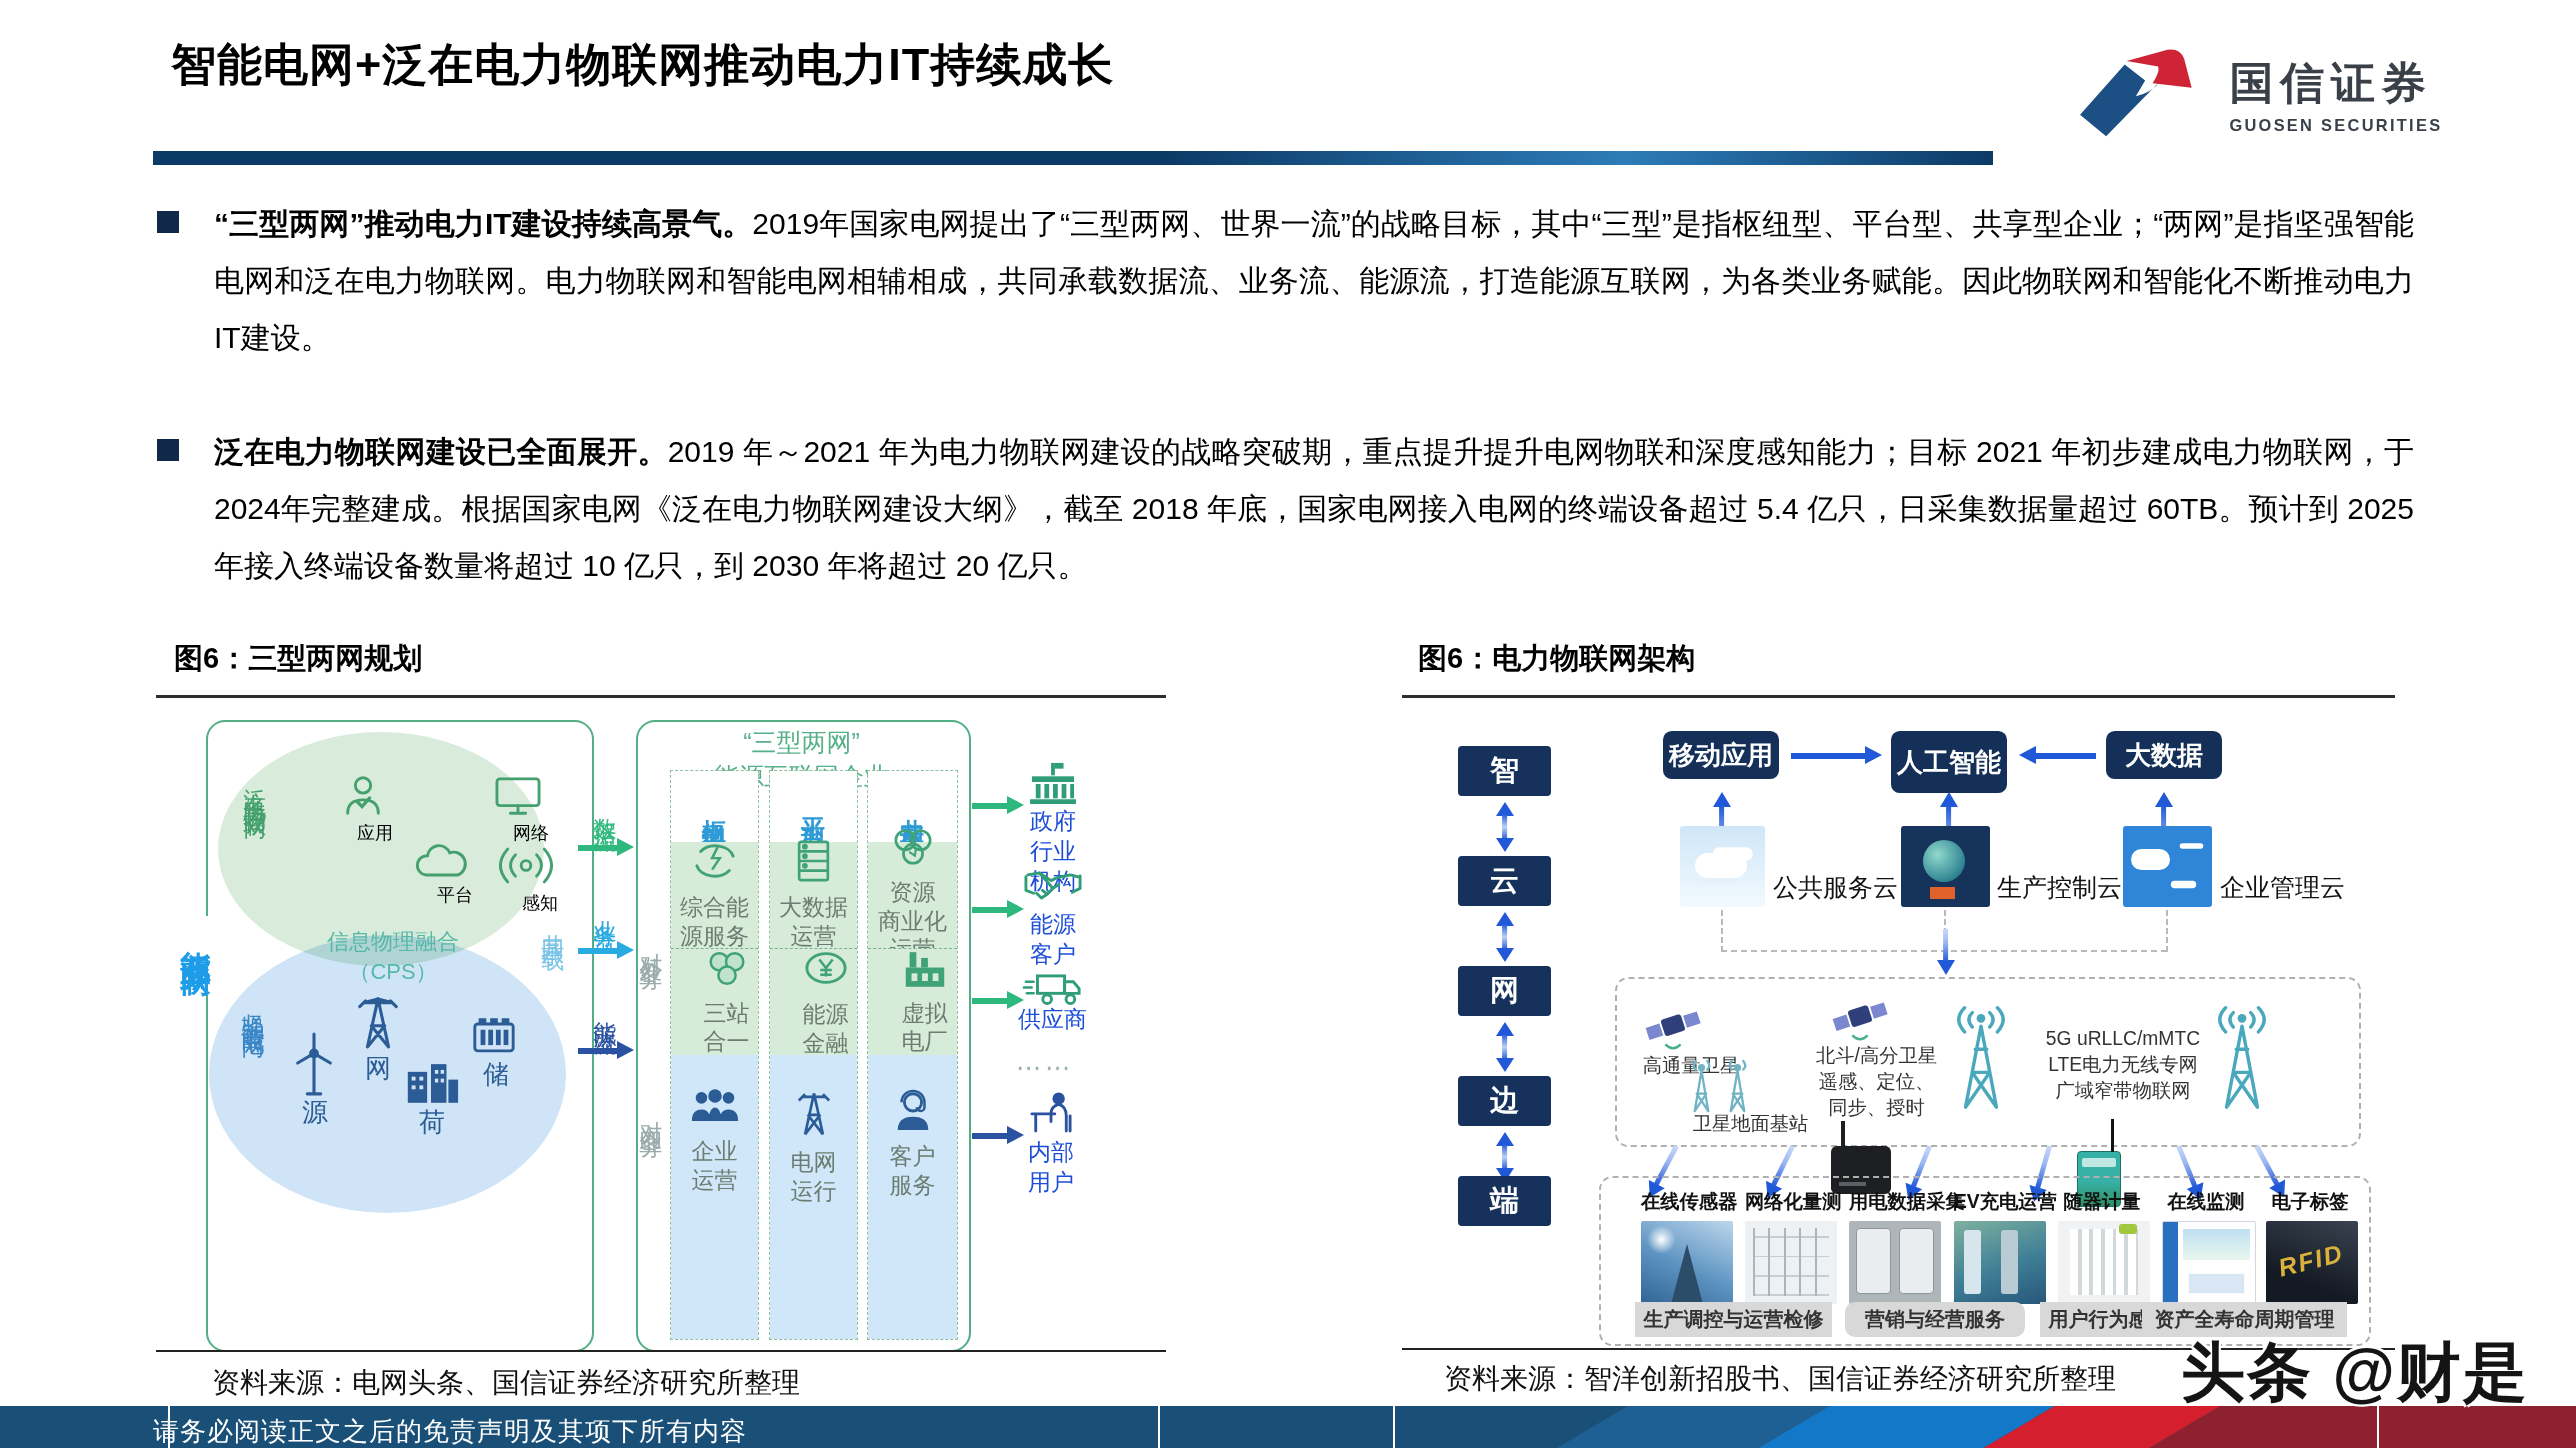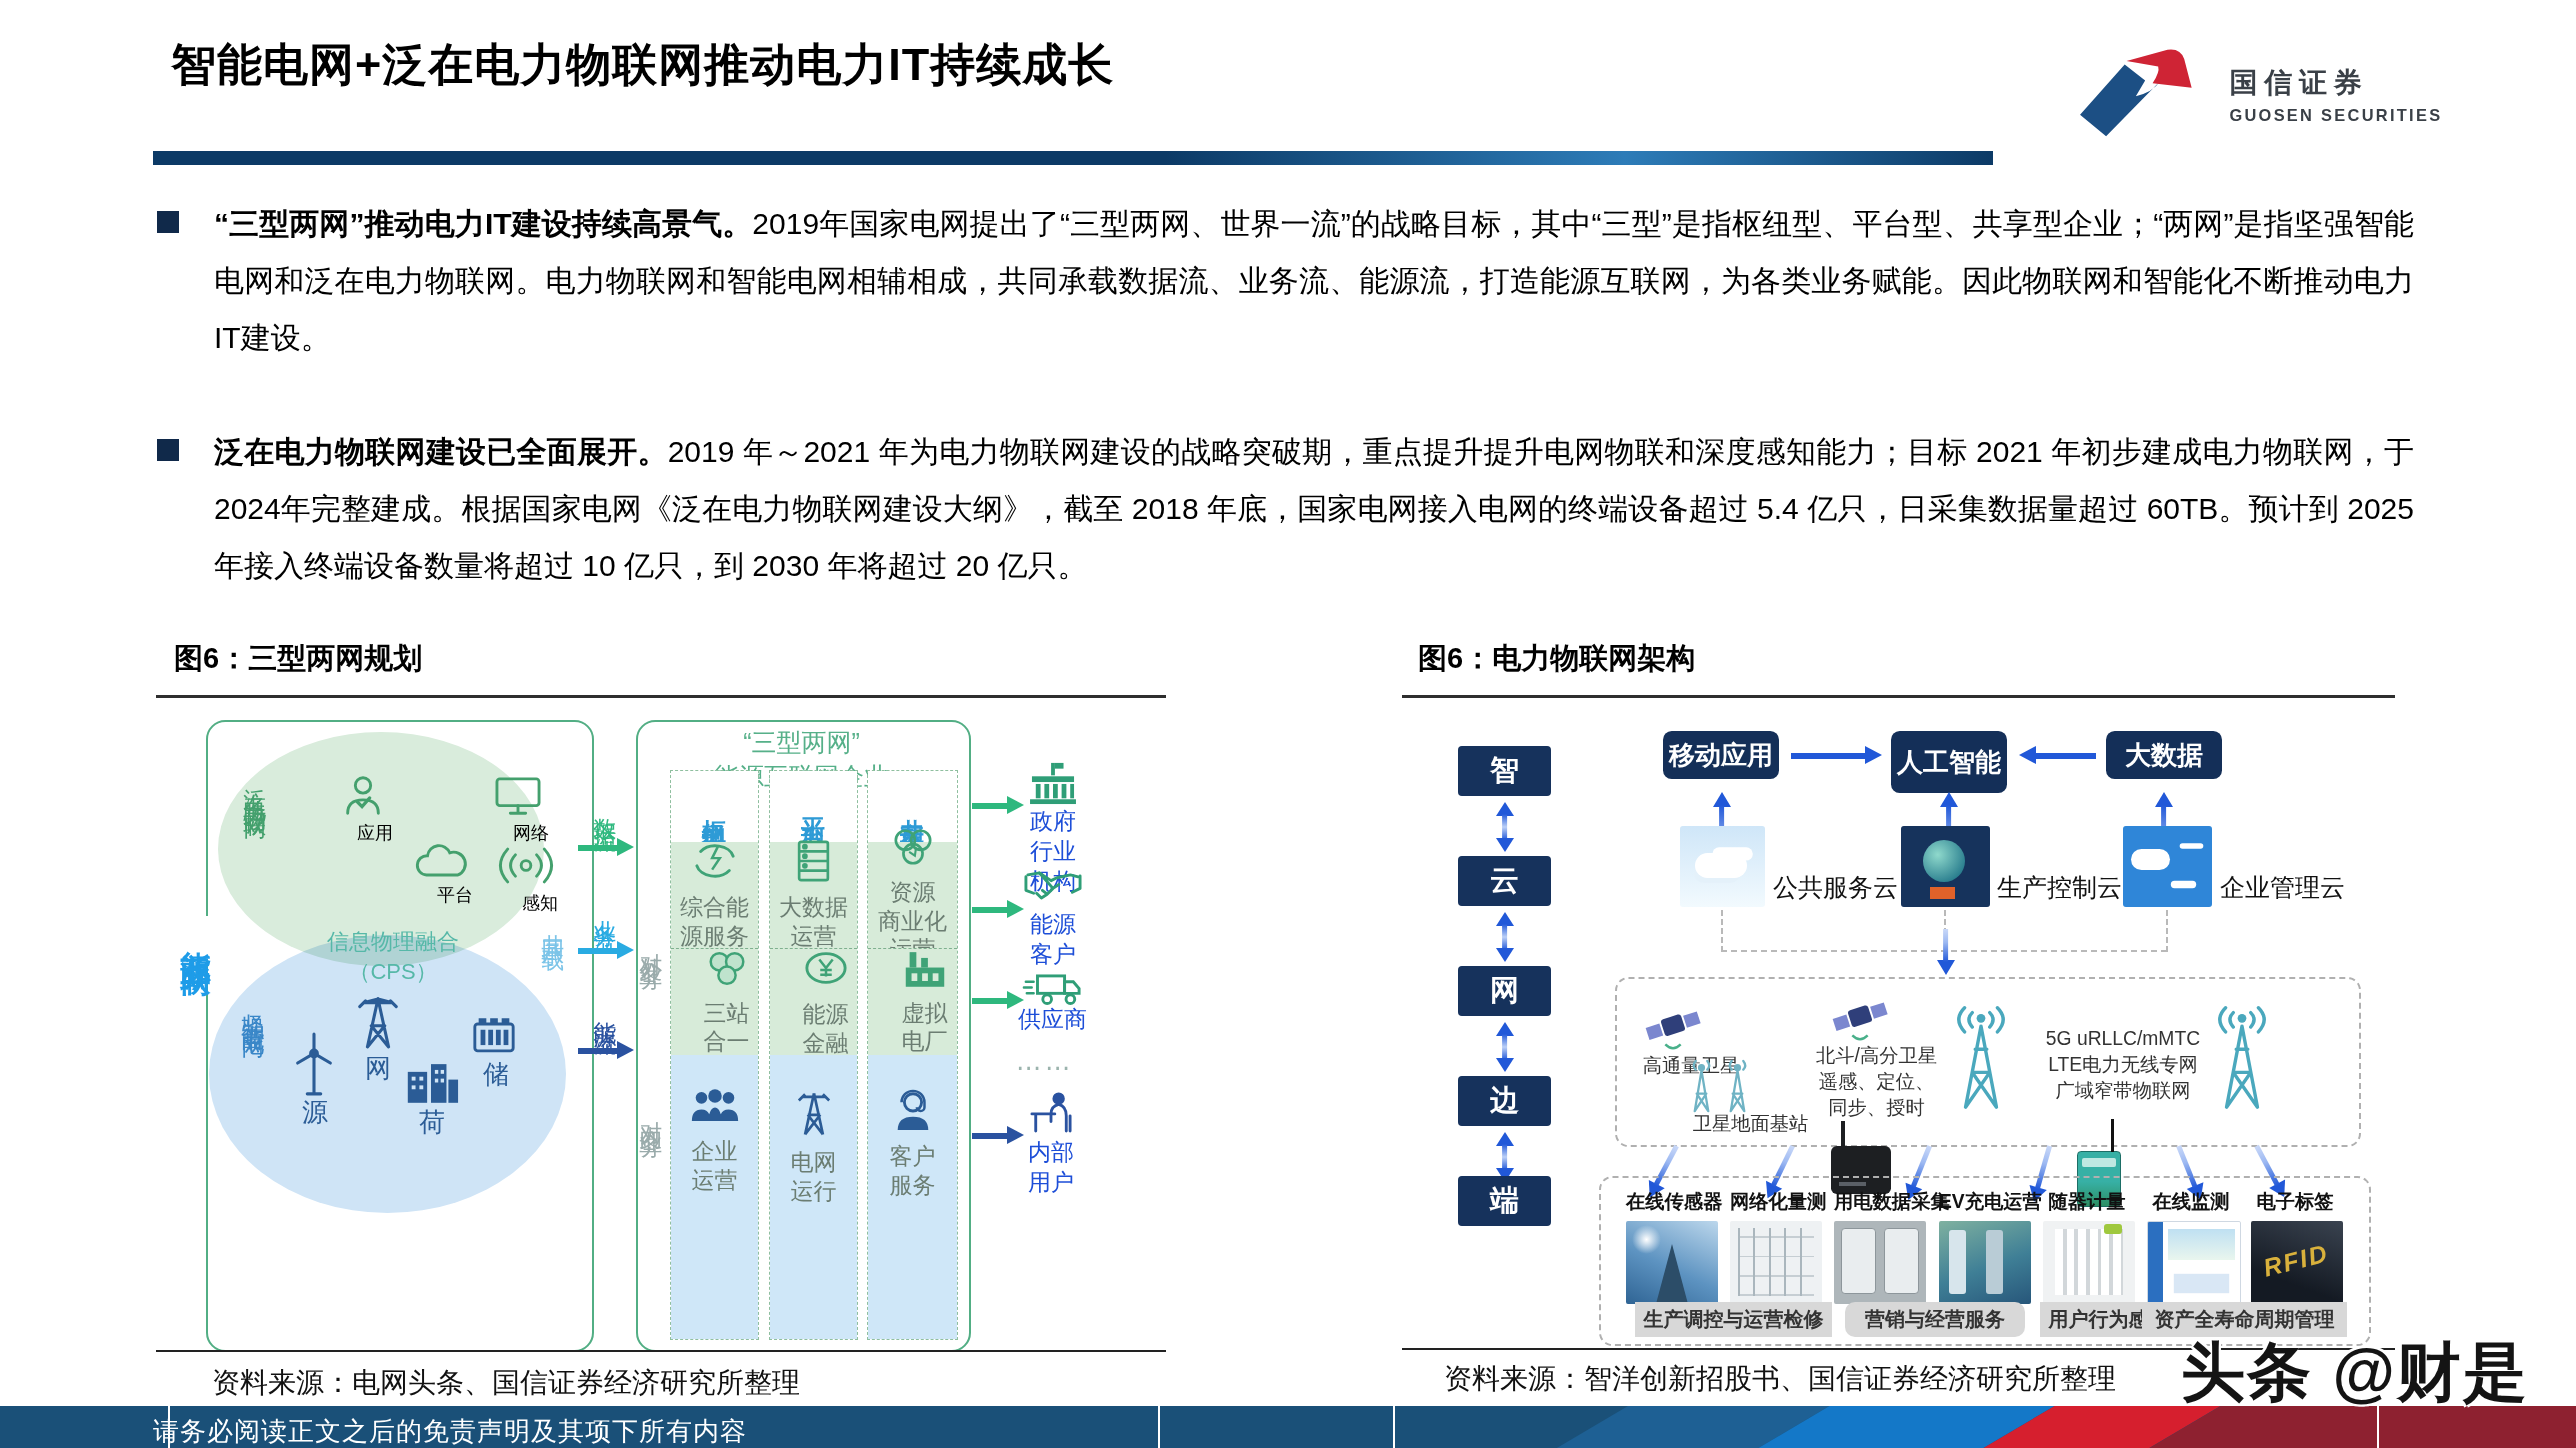--- a/index.html
+++ b/index.html
@@ -6,21 +6,21 @@
   .slide{position:relative;width:2576px;height:1449px;background:#fff;overflow:hidden;
          font-family:"Liberation Sans","DejaVu Sans",sans-serif;color:#111;}
   .abs{position:absolute;}
   .pre{white-space:pre-line;}
   .vtext{writing-mode:vertical-rl;text-orientation:upright;letter-spacing:4.8px;line-height:1.05;}
   .ctr{display:flex;align-items:center;justify-content:center;text-align:center;}
 
   
   .title{font-size:45px;font-weight:bold;letter-spacing:1px;color:#000;margin-left:16px;}
   .title-rule{height:13.5px;background:linear-gradient(90deg,#0c3a66 0%,#0c3a66 55%,#2d7cb8 80%,#0c3a66 100%);}
-  .logo-cn{font-size:28px;font-weight:bold;color:#3a4047;letter-spacing:6.8px;}
+  .logo-cn{font-size:44px;font-weight:bold;color:#3a4047;letter-spacing:6.8px;}
   .logo-en{font-size:16.4px;font-weight:bold;color:#3a4047;letter-spacing:2.3px;margin-top:3.9px;}
 
   
   .bullet{font-size:30px;line-height:57px;text-align:justify;color:#000;}
   .bullet b{font-weight:bold;}
   .bmark{width:22px;height:22px;background:#10294a;}
 
   
   .figtitle{font-size:29px;font-weight:bold;color:#000;}
   .rule{height:2.9px;background:#2e2e2e;}
@@ -70,21 +70,21 @@
   .netlab{font-size:19.3px;color:#333;text-align:center;line-height:1.35;}
   .cloudlab{font-size:25px;color:#111;}
   .tile{position:absolute;width:85px;height:81px;border-radius:2.9px;overflow:hidden;}
   .c1{background:linear-gradient(180deg,#cfe6f8 0%,#f2fafe 100%);}
   .c1::before{content:'';position:absolute;left:14.5px;top:27px;width:52px;height:25px;background:#fff;border-radius:19.3px;box-shadow:11.6px -11.6px 0 -5.8px #fff,-3.9px 7.7px 0 -2.9px #e4f1fa;}
   .c2{background:#16335c;}
   .c2::before{content:'';position:absolute;left:22px;top:13.5px;width:42px;height:42px;border-radius:50%;background:radial-gradient(circle at 35% 35%,#8fd9cc,#2b7f8f 75%);}
   .c2::after{content:'';position:absolute;left:29px;bottom:7.7px;width:25px;height:12.6px;background:#e0622a;}
   .c3{background:#2f86d8;}
   .c3::before{content:'';position:absolute;left:7.7px;top:23px;width:39px;height:21px;background:#fff;border-radius:13.5px;box-shadow:33px 25px 0 -6.8px #fff,41px -13.5px 0 -7.7px #fff;}
-  .term{position:absolute;width:88px;}
+  .term{position:absolute;width:88px;margin-left:15px;}
   .termlab{font-size:19.3px;font-weight:600;color:#111;text-align:center;white-space:nowrap;}
   .timg{position:relative;width:92px;height:83px;margin-top:5.8px;border-radius:1.9px;overflow:hidden;}
   .t1{background:linear-gradient(205deg,#bcd7ec 0%,#5d93c1 55%,#2f6494 100%);}
   .t1::before{content:'';position:absolute;left:5.8px;top:3.9px;width:29px;height:29px;border-radius:50%;background:radial-gradient(#fff,rgba(255,255,255,0) 70%);}
   .t1::after{content:'';position:absolute;left:50%;bottom:0;transform:translateX(-50%);border-left:16.4px solid transparent;border-right:16.4px solid transparent;border-bottom:60px solid #2c4d68;}
   .t2{background:#eef1f3;}
   .t2::after{content:'';position:absolute;inset:7.7px;background:repeating-linear-gradient(90deg,#aab6bd 0 1.9px,transparent 1.9px 15.5px),repeating-linear-gradient(0deg,#c6ced3 0 1.9px,transparent 1.9px 19.3px);}
   .t3{background:#aeb6ba;}
   .t3::before,.t3::after{content:'';position:absolute;top:7.7px;width:33px;height:64px;background:#e9edef;border:1.9px solid #8d969b;border-radius:3.9px;}
   .t3::before{left:6.8px;} .t3::after{right:6.8px;}

